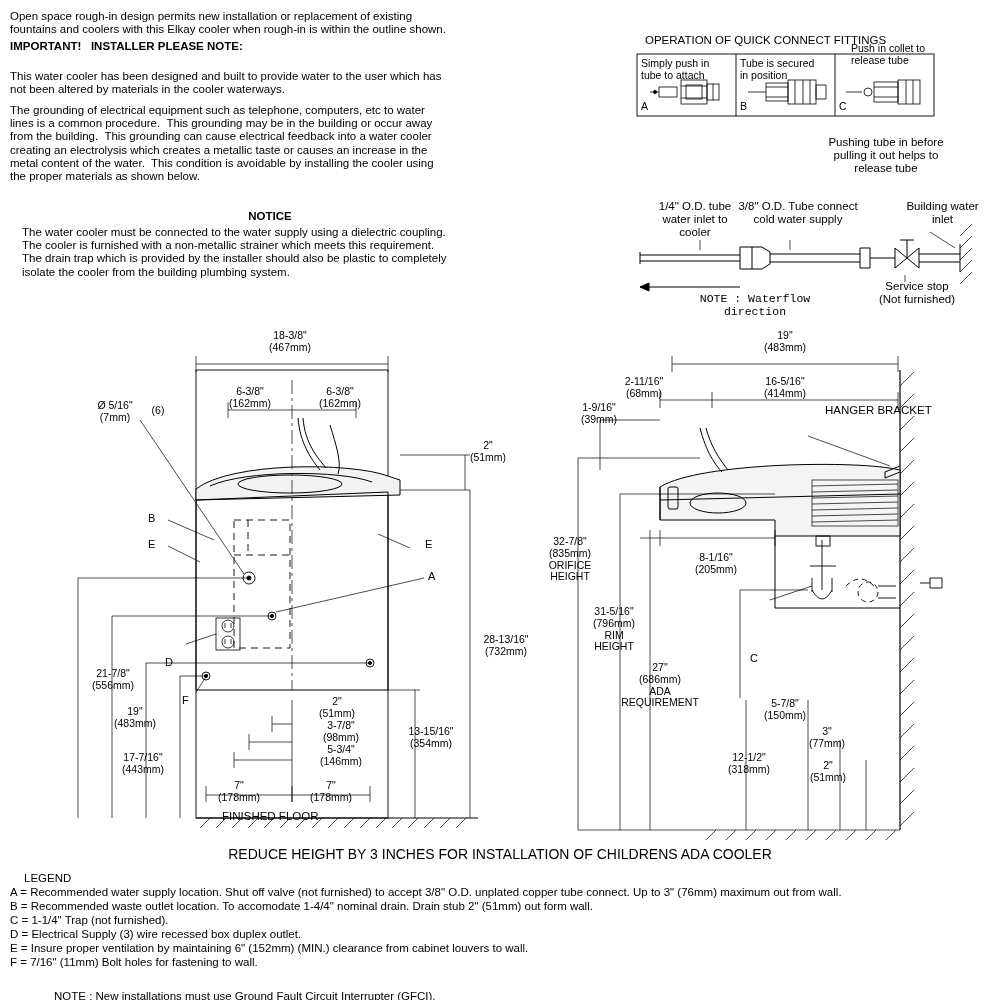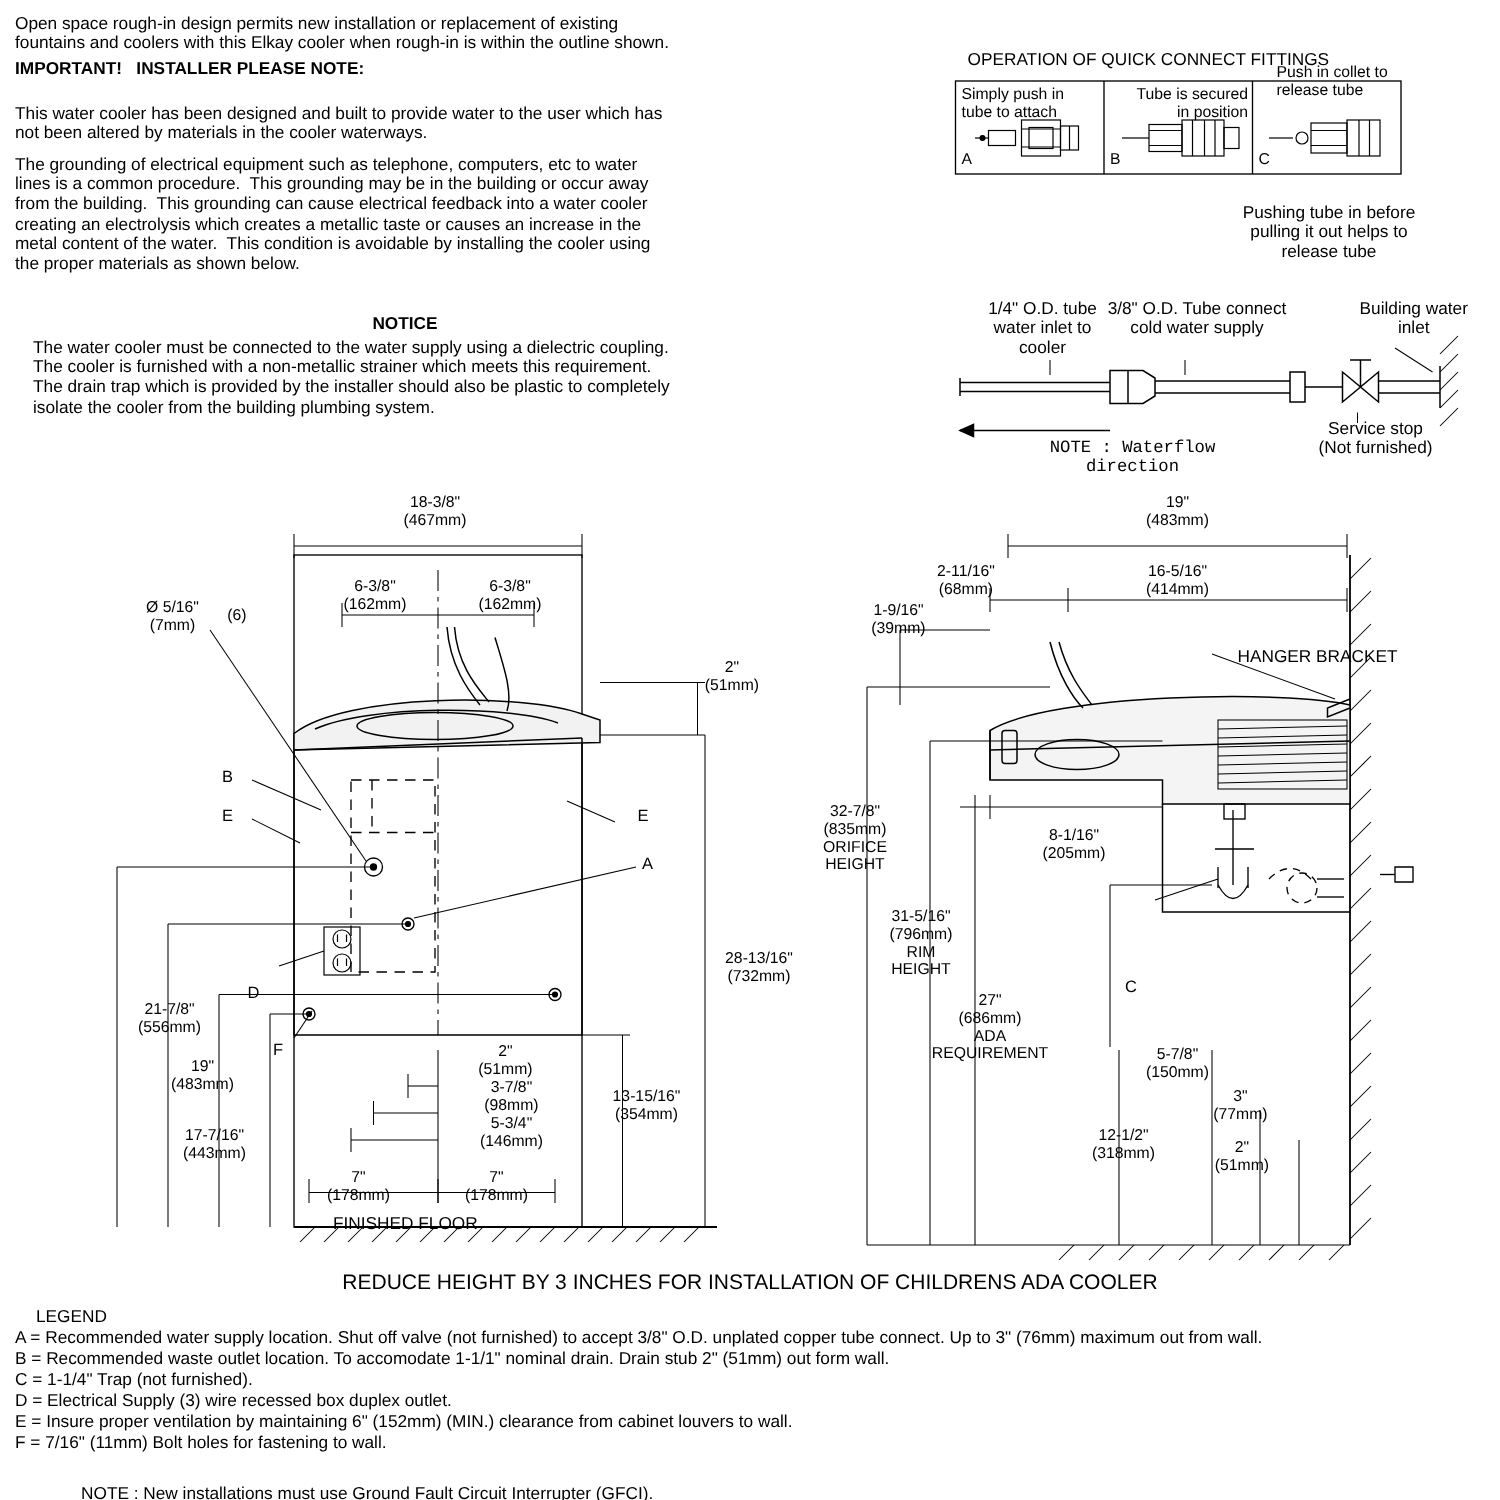--- a/index.html
+++ b/index.html
@@ -367,21 +367,21 @@
 The cooler is furnished with a non-metallic strainer which meets this requirement.
 The drain trap which is provided by the installer should also be plastic to completely
 isolate the cooler from the building plumbing system.</div>
 
 <div class="abs txt" style="left:645px; top:34px;">OPERATION OF QUICK CONNECT FITTINGS</div>
 
 <div class="abs txt-sm" style="left:641px; top:57px; width:92px;">Simply push in
 tube to attach</div>
 <div class="abs txt-sm" style="left:641px; top:100px;">A</div>
 
-<div class="abs txt-sm" style="left:740px; top:57px; width:92px;text-align:right;">Tube is secured
+<div class="abs txt-sm" style="left:740px; top:57px; width:92px;">Tube is secured
 in position</div>
 <div class="abs txt-sm" style="left:740px; top:100px;">B</div>
 
 <div class="abs txt-sm" style="left:839px; top:42px; width:94px;margin-left:12px;">Push in collet to
 release tube</div>
 <div class="abs txt-sm" style="left:839px; top:100px;">C</div>
 
 <div class="abs txt" style="left:806px; top:136px; width:160px; text-align:center;">Pushing tube in before
 pulling it out helps to
 release tube</div>
@@ -463,25 +463,25 @@
 (205mm)</div>
 <div class="abs dimtext" style="left:752px; top:698px; width:66px;">5-7/8"
 (150mm)</div>
 <div class="abs dimtext" style="left:796px; top:726px; width:62px;">3"
 (77mm)</div>
 <div class="abs dimtext" style="left:800px; top:760px; width:56px;">2"
 (51mm)</div>
 <div class="abs dimtext" style="left:716px; top:752px; width:66px;">12-1/2"
 (318mm)</div>
 
-<div class="abs txt" style="left:812px; top:432px;padding-left:13px;">HANGER BRACKET</div>
+<div class="abs txt" style="left:812px; top:404px;padding-left:13px;">HANGER BRACKET</div>
 <div class="abs lbl" style="left:750px; top:652px;">C</div>
 
 <div class="abs txt" style="left:0px; top:848px; width:1000px; text-align:center; font-size:14px;">REDUCE HEIGHT BY 3 INCHES FOR INSTALLATION OF CHILDRENS ADA COOLER</div>
 
 <div class="abs txt" style="left:10px; top:872px;margin-left:14px;">LEGEND</div>
 <div class="abs txt" style="left:10px; top:886px;">A = Recommended water supply location. Shut off valve (not furnished) to accept 3/8" O.D. unplated copper tube connect. Up to 3" (76mm) maximum out from wall.</div>
-<div class="abs txt" style="left:10px; top:900px;">B = Recommended waste outlet location. To accomodate 1-1/1" nominal drain. Drain stub 2" (51mm) out form wall.</div>
+<div class="abs txt" style="left:10px; top:900px;">B = Recommended waste outlet location. To accomodate 1-4/4" nominal drain. Drain stub 2" (51mm) out form wall.</div>
 <div class="abs txt" style="left:10px; top:914px;">C = 1-1/4" Trap (not furnished).</div>
 <div class="abs txt" style="left:10px; top:928px;">D = Electrical Supply (3) wire recessed box duplex outlet.</div>
 <div class="abs txt" style="left:10px; top:942px;">E = Insure proper ventilation by maintaining 6" (152mm) (MIN.) clearance from cabinet louvers to wall.</div>
 <div class="abs txt" style="left:10px; top:956px;">F = 7/16" (11mm) Bolt holes for fastening to wall.</div>
 <div class="abs txt" style="left:10px; top:990px;padding-left:44px;">NOTE : New installations must use Ground Fault Circuit Interrupter (GFCI).</div>
 
 </body></html>

